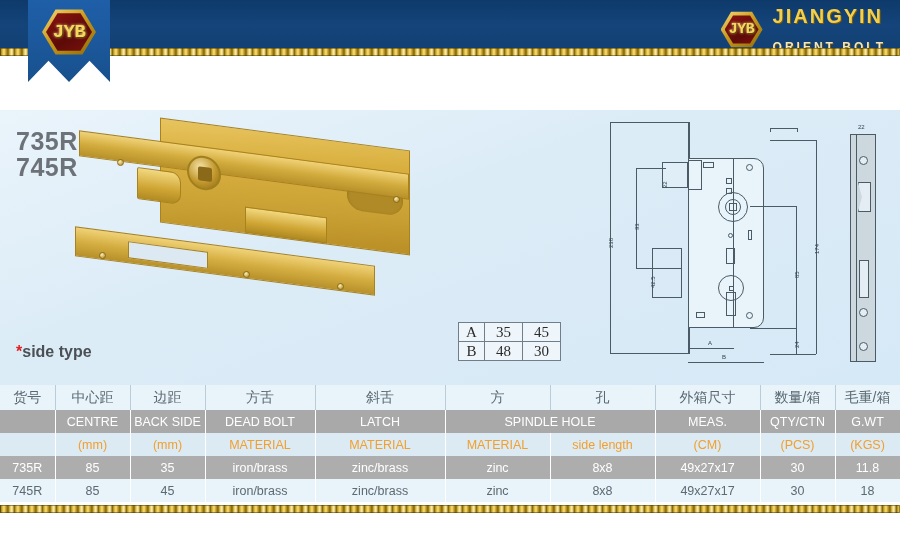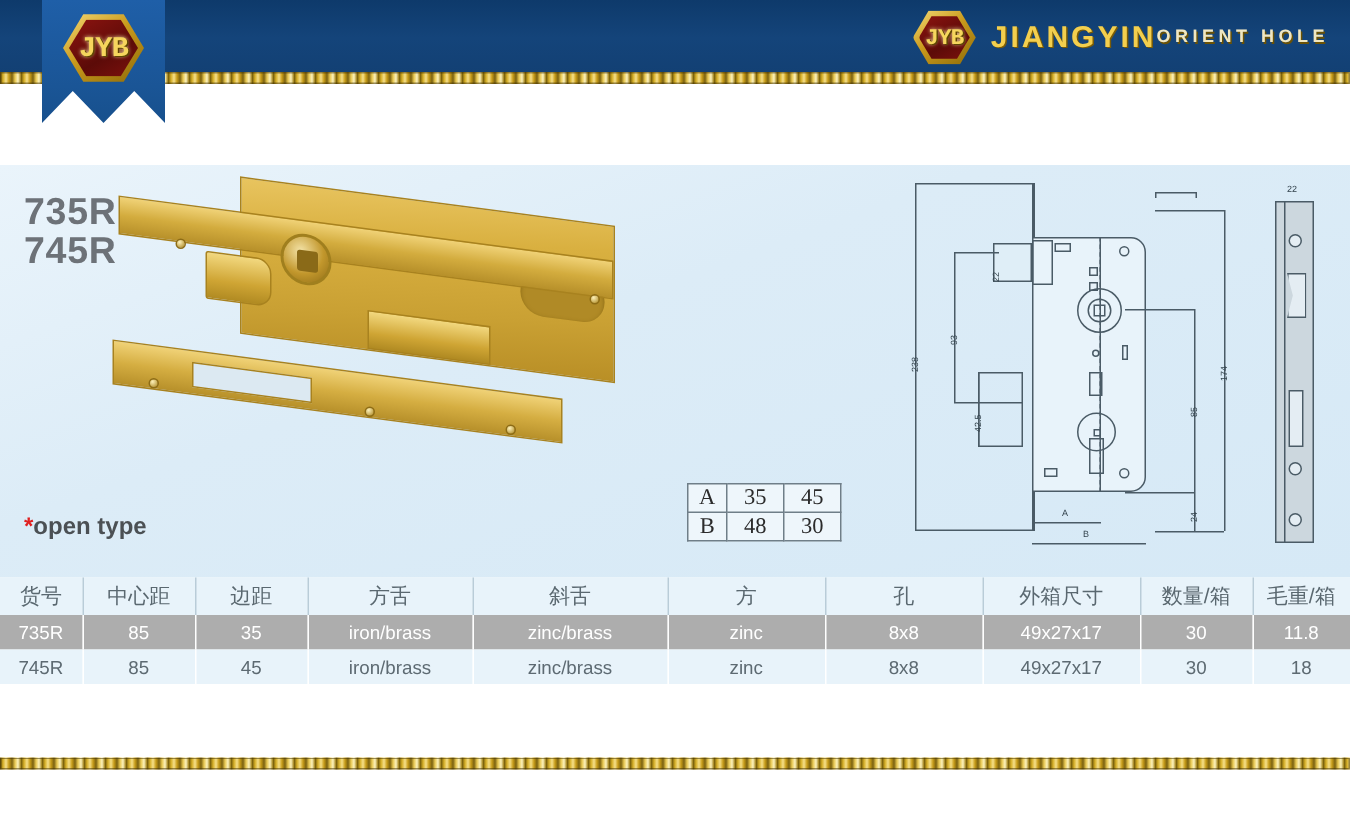--- a/index.html
+++ b/index.html
@@ -24,21 +24,21 @@
         #7a6110 8px, #e8c851 10px, #fdf3bd 12px, #9c7c12 14px);
     box-shadow: 0 0 0 1px rgba(60,45,5,.5) inset;
   }
   .gold-band.top { top: 48px; }
   .gold-band.bottom { top: 505px; }
 
   .brand {
     position: absolute; right: 14px; top: 6px;
     display: flex; align-items: center; gap: 10px;
   }
-  .brand-text { display: flex; flex-direction: row; line-height: 1; }
+  .brand-text { display: flex; flex-direction: column; line-height: 1; gap: 12px; }
   .brand-line1 {
     font-size: 20px; font-weight: bold; letter-spacing: 2px;
     color: #f3cf4e; text-shadow: 1px 1px 0 #7a5c06;
   }
   .brand-line2 {
     font-size: 12px; font-weight: bold; letter-spacing: 3px;
     color: #f0e7c2; margin-top: 3px; text-shadow: 1px 1px 0 #6b5205;
   }
 
   
@@ -201,21 +201,21 @@
 
   <div class="header">
     <div class="brand">
       <div class="emblem">
         <div class="hex"></div>
         <div class="hex-in"></div>
         <span class="hex-txt">JYB</span>
       </div>
       <div class="brand-text">
         <span class="brand-line1">JIANGYIN</span>
-        <span class="brand-line2">ORIENT HOLE</span>
+        <span class="brand-line2">ORIENT BOLT</span>
       </div>
     </div>
   </div>
 
   <div class="gold-band top"></div>
 
   <div class="ribbon"></div>
   <div class="ribbon-emblem">
     <div class="hex"></div>
     <div class="hex-in"></div>
@@ -223,21 +223,21 @@
   </div>
 
   <div class="content"></div>
 
   <div class="model-nums">
     <div>735R</div>
     <div>745R</div>
   </div>
 
   <div class="open-type">
-    <span class="star">*</span><span>open type</span>
+    <span class="star">*</span><span>side type</span>
   </div>
 
   <div class="photo">
     <div class="lockbody"></div>
     <div class="faceplate"></div>
     <div class="latch"></div>
     <div class="deadbolt"></div>
     <div class="spindle"></div>
     <div class="strike"></div>
     <div class="screw" style="left:42px; top:31px;"></div>
@@ -359,21 +359,44 @@
         <td>边距</td>
         <td>方舌</td>
         <td>斜舌</td>
         <td>方</td>
         <td>孔</td>
         <td>外箱尺寸</td>
         <td>数量/箱</td>
         <td>毛重/箱</td>
       </tr>
 
-
+      <tr class="r-en">
+        <td class="blank"></td>
+        <td>CENTRE</td>
+        <td>BACK SIDE</td>
+        <td>DEAD BOLT</td>
+        <td>LATCH</td>
+        <td colspan="2">SPINDLE HOLE</td>
+        <td>MEAS.</td>
+        <td>QTY/CTN</td>
+        <td>G.WT</td>
+      </tr>
+
+      <tr class="r-unit">
+        <td class="blank-l"></td>
+        <td>(mm)</td>
+        <td>(mm)</td>
+        <td>MATERIAL</td>
+        <td>MATERIAL</td>
+        <td>MATERIAL</td>
+        <td>side length</td>
+        <td>(CM)</td>
+        <td>(PCS)</td>
+        <td>(KGS)</td>
+      </tr>
 
       <tr class="r-d1">
         <td>735R</td>
         <td>85</td>
         <td>35</td>
         <td>iron/brass</td>
         <td>zinc/brass</td>
         <td>zinc</td>
         <td>8x8</td>
         <td>49x27x17</td>

